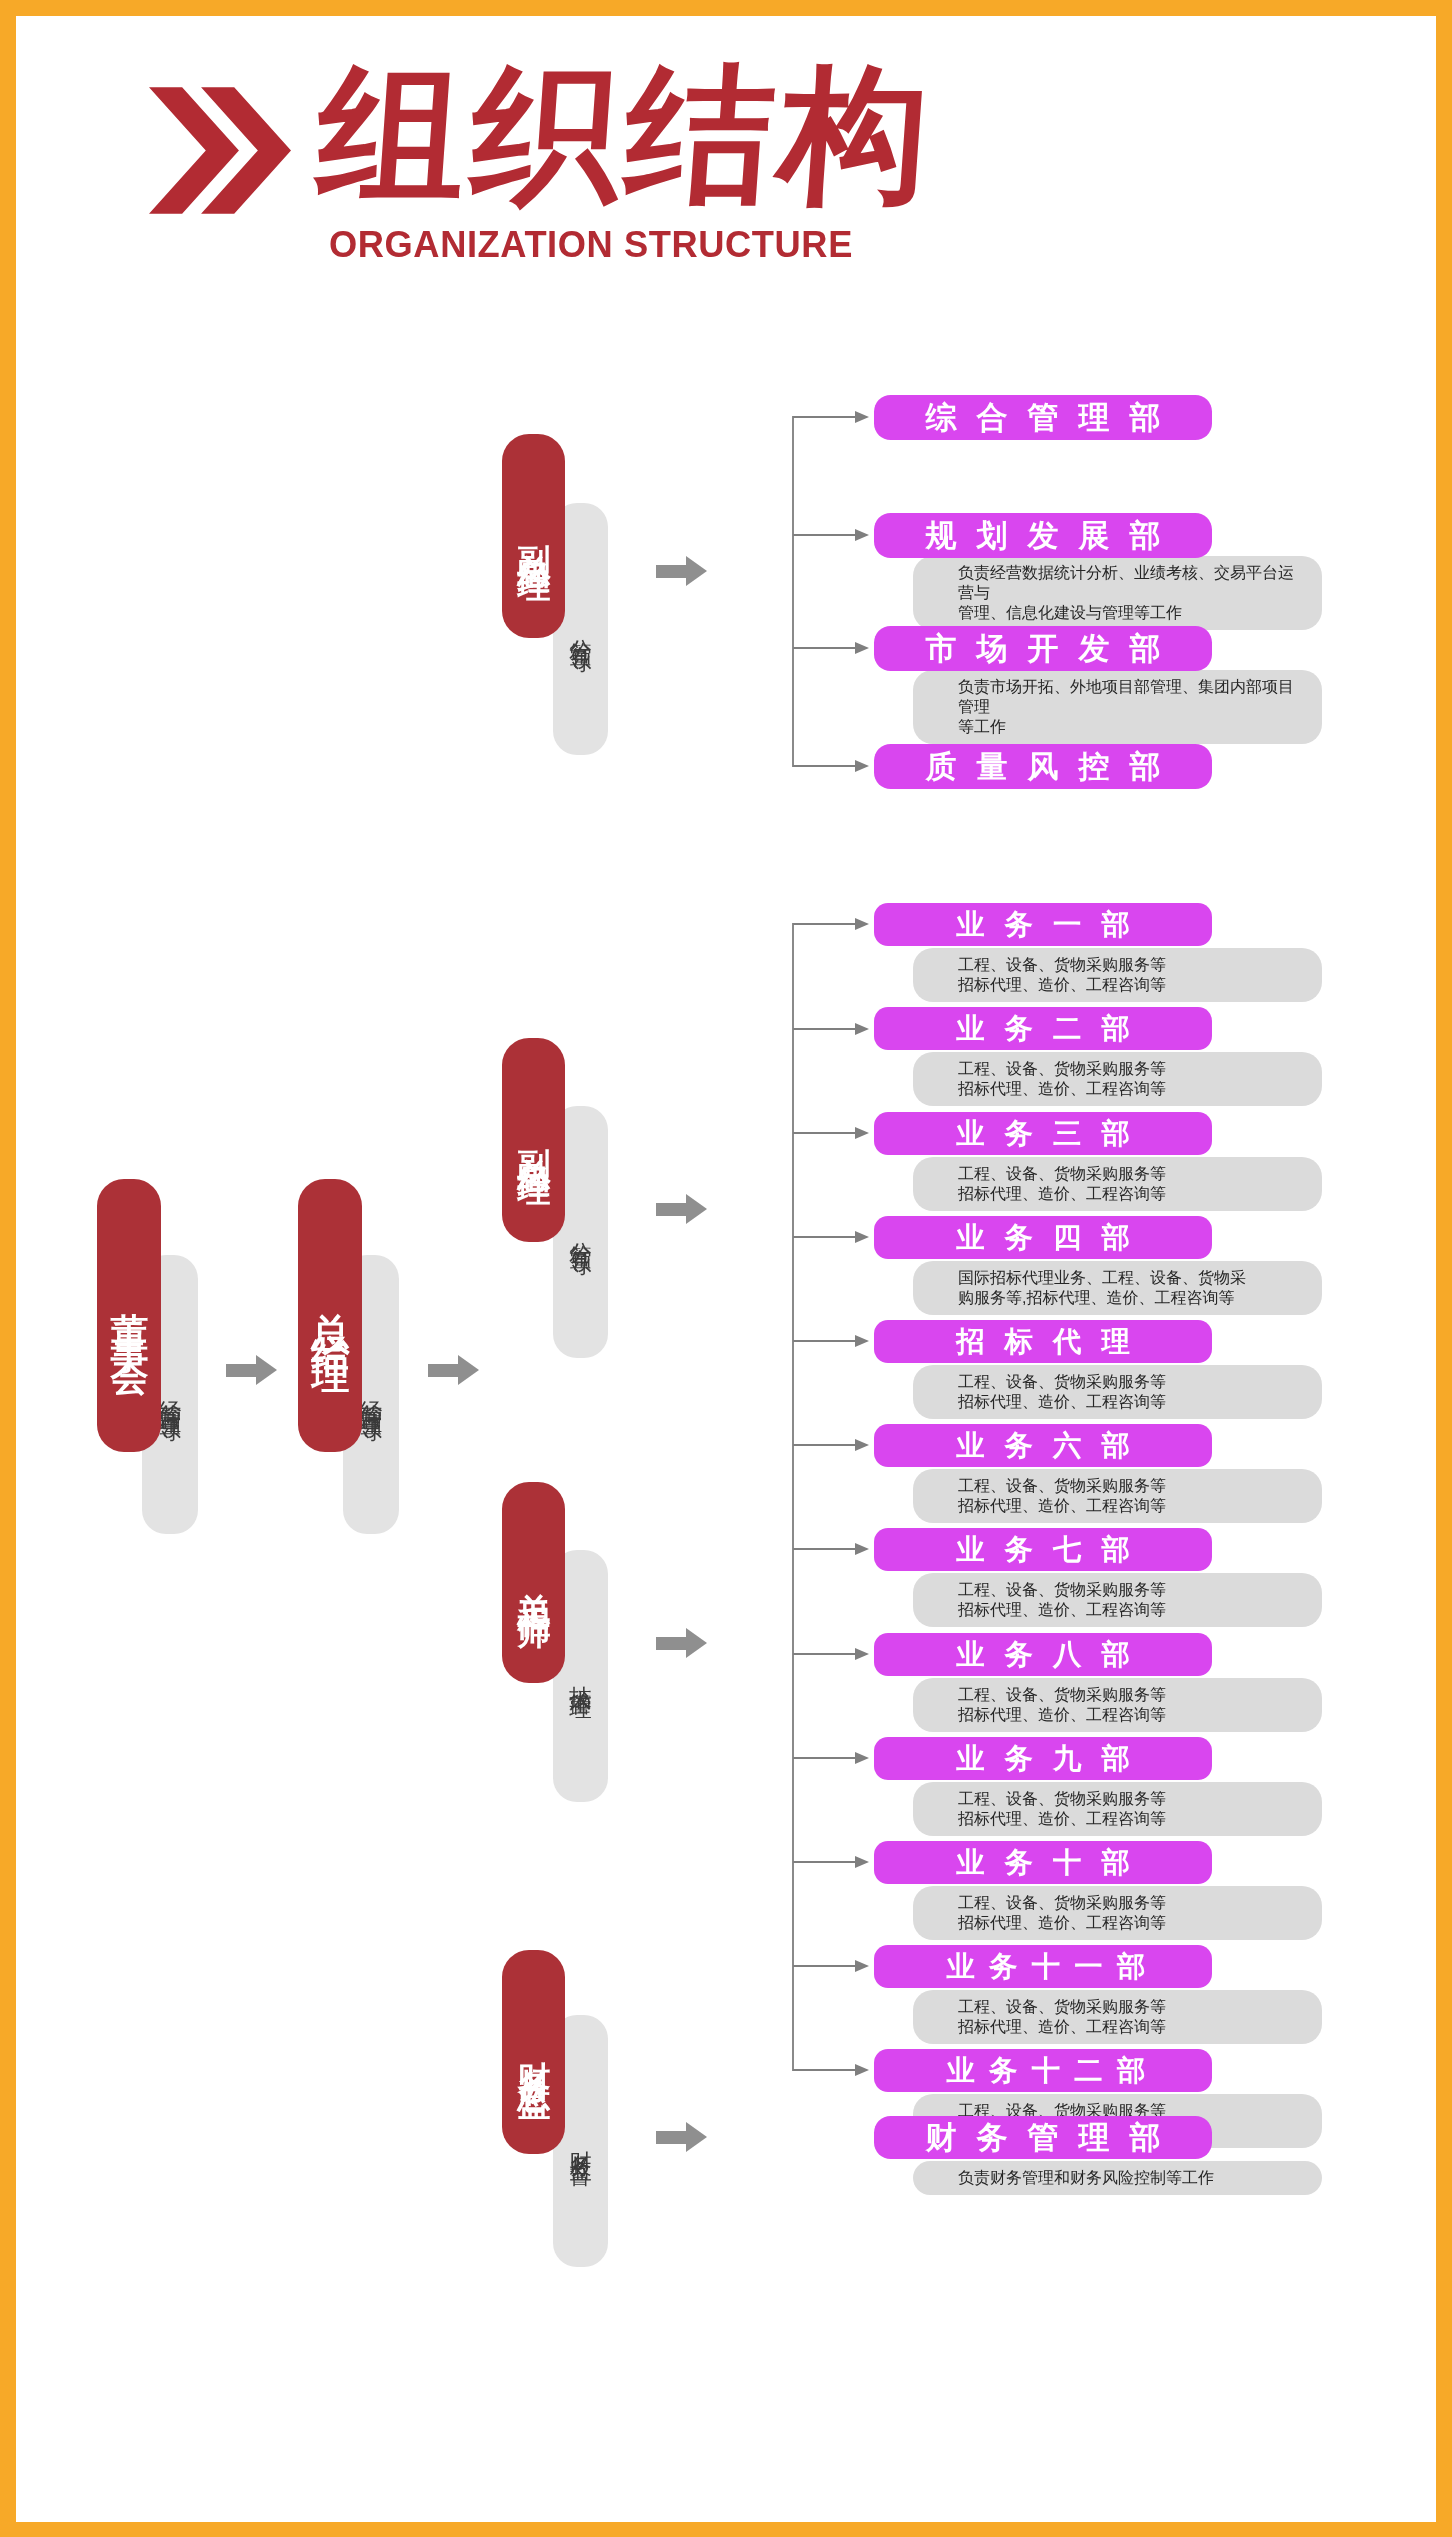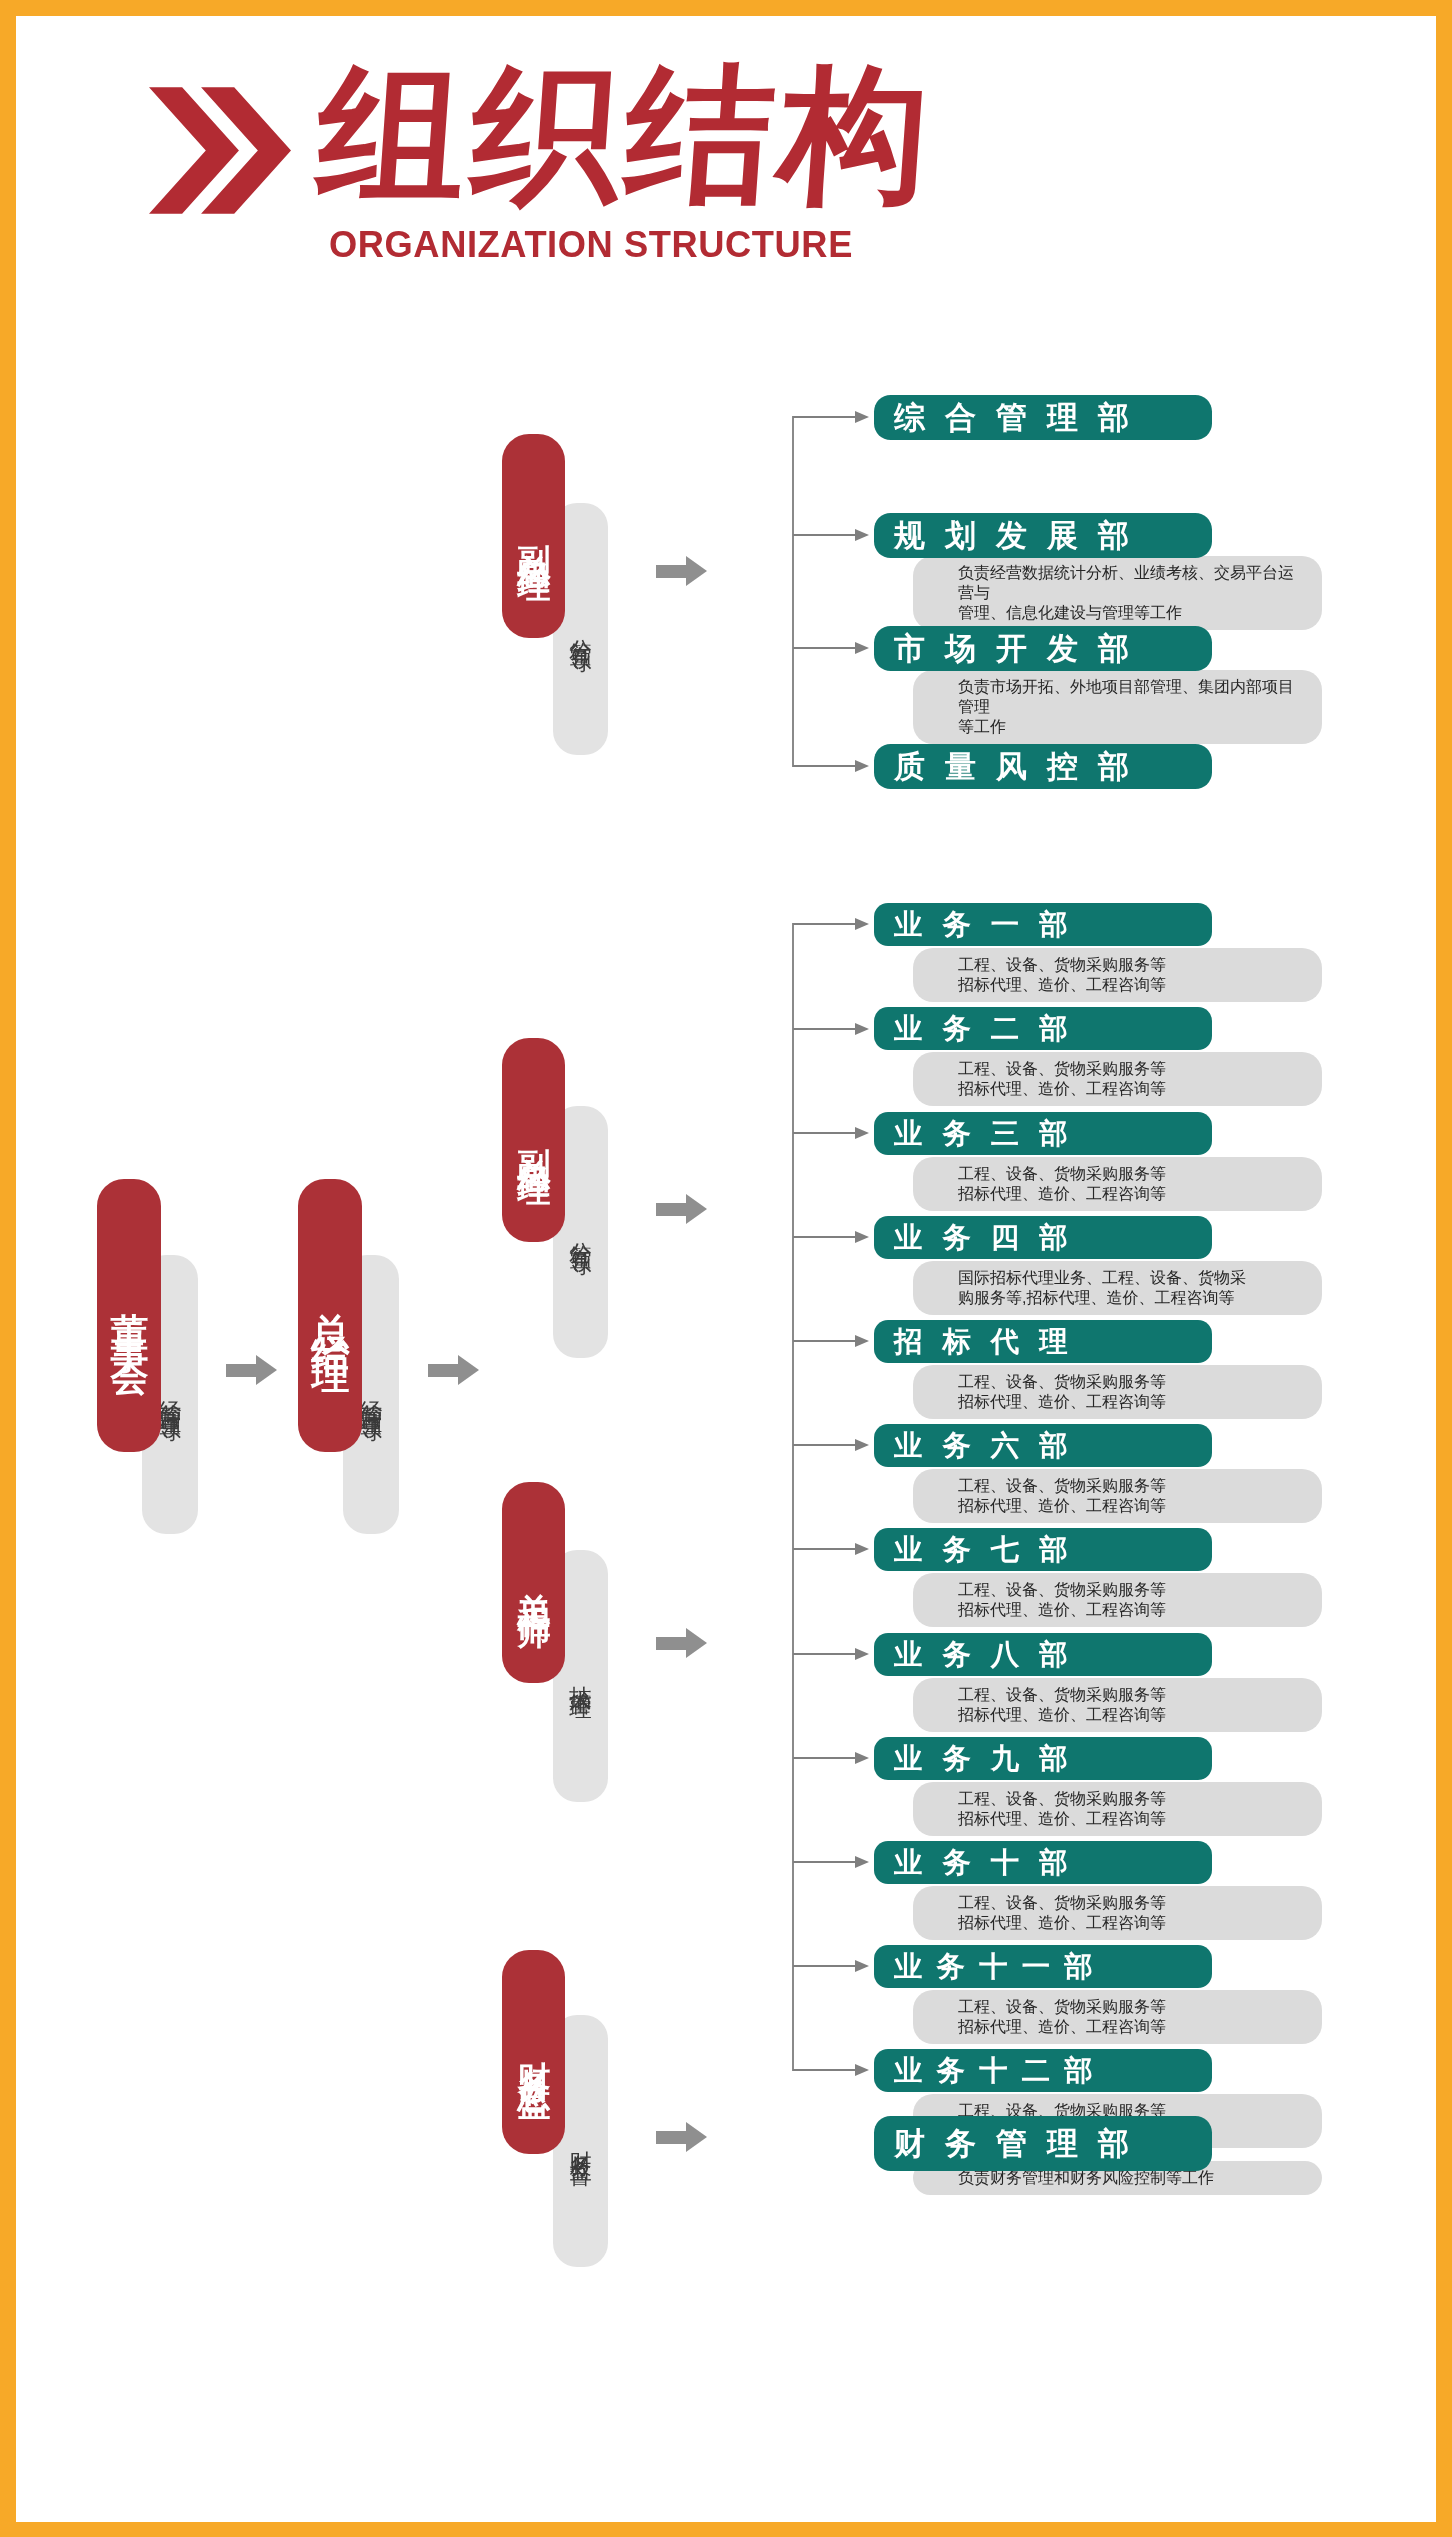--- a/index.html
+++ b/index.html
@@ -20,22 +20,22 @@
   .gray-pill{position:absolute;background:#E3E3E3;border-radius:24px;z-index:2;
              display:flex;align-items:center;justify-content:center;}
   .vtext{writing-mode:vertical-rl;text-orientation:upright;white-space:nowrap;}
   .red-pill .vtext{color:#ffffff;font-weight:700;}
   .gray-pill .vtext{color:#3a3a3a;font-weight:500;}
   .lead-main{font-size:33px;letter-spacing:8.3px;}
   .lead-main-big{font-size:38px;letter-spacing:22.5px;}
   .lead-sub{font-size:22.5px;letter-spacing:4.1px;}
 
   
-  .dept-box{position:absolute;left:874px;width:338px;background:#0f766e;border-radius:16.6px;z-index:3;
-            display:flex;align-items:center;color:#fff;font-weight:700;}
+  .dept-box{position:absolute;left:874px;width:338px;background:#d946ef;border-radius:16.6px;z-index:3;
+            display:flex;align-items:center;justify-content:center;color:#fff;font-weight:700;}
   .dept-top{height:45px;font-size:31px;letter-spacing:20px;padding-left:20px;box-sizing:border-box;}
   .dept-biz{height:43px;font-size:28.4px;letter-spacing:20px;padding-left:20px;box-sizing:border-box;border-radius:14px;}
   .dept-biz.five{letter-spacing:14.2px;padding-left:20px;}
   .desc-box{position:absolute;left:913px;width:409px;background:#DBDBDB;border-radius:20px;z-index:1;
             padding:7.1px 18px 7.1px 45px;box-sizing:border-box;color:#262626;
             font-size:16px;line-height:20px;font-weight:500;}
 
   
   .vline{position:absolute;width:1.8px;background:#8A8A8A;z-index:1;}
   .thin-arrow{position:absolute;height:1.8px;background:#7F7F7F;z-index:1;}
@@ -294,18 +294,18 @@
     <div>工程、设备、货物采购服务等</div>
     <div>招标代理、造价、工程咨询等</div>
   </div>
   <div class="dept-box dept-biz five" style="top:2049px">
     <span>业务十二部</span>
   </div>
 
   <div class="desc-box" style="top:2161px">
     <div>负责财务管理和财务风险控制等工作</div>
   </div>
-  <div class="dept-box dept-top" style="top:2116px;height:55px">
+  <div class="dept-box dept-top" style="top:2116px;height:43px">
     <span>财务管理部</span>
   </div>
 
 </div>
 
 
 </body></html>

